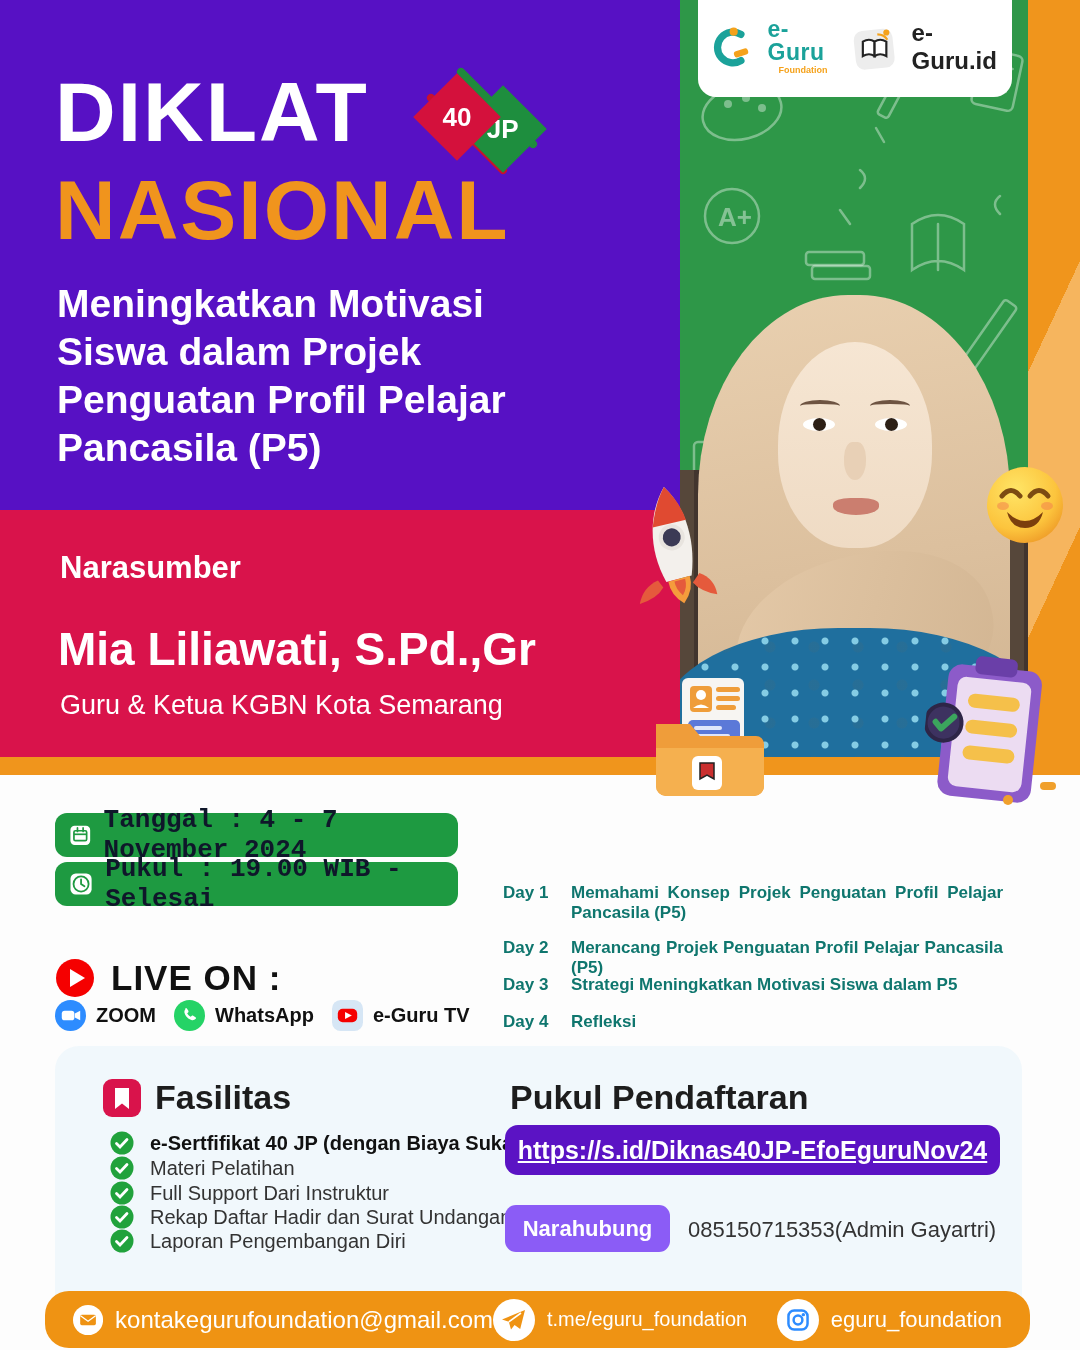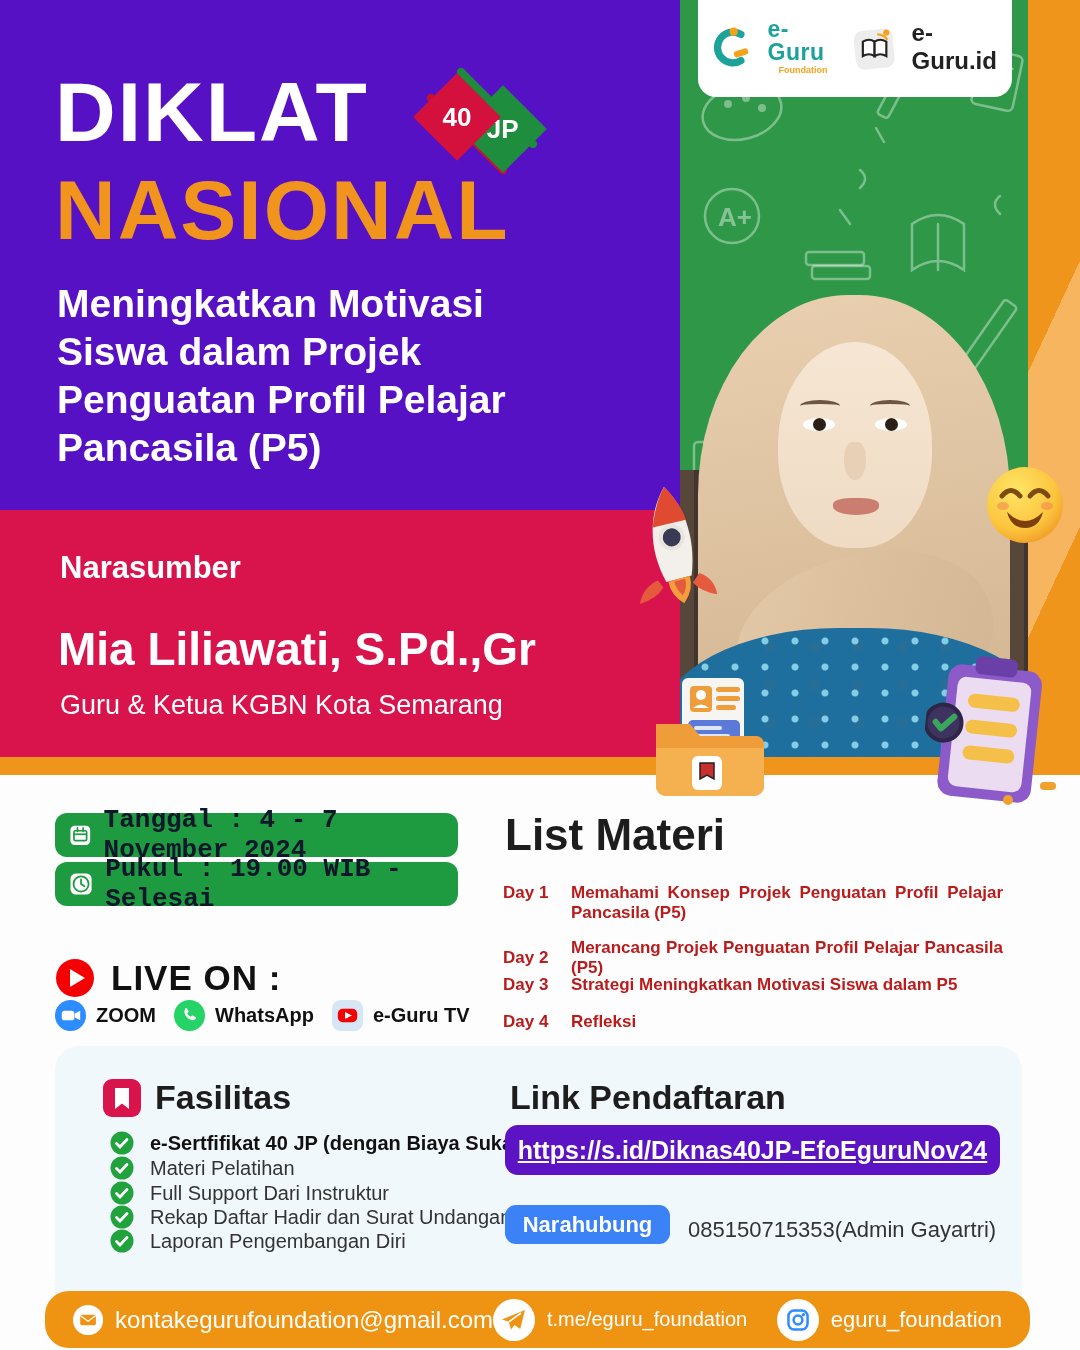--- a/index.html
+++ b/index.html
@@ -76,39 +76,39 @@
 
   
   .liveon { position:absolute; left:55px; top:958px; z-index:3; display:flex; align-items:center; gap:16px; }
   .liveon .txt { font-size:35px; font-weight:700; color:#111; letter-spacing:1px; }
   .platforms { position:absolute; left:55px; top:1000px; z-index:3; display:flex; align-items:center; gap:18px; }
   .plat { display:flex; align-items:center; gap:10px; }
   .plat .txt { font-size:20px; font-weight:700; color:#111; }
 
   
   .lm-title { position:absolute; left:505px; top:810px; font-size:44px; font-weight:700; color:#1d1d1d; z-index:3; }
-  .day-row { position:absolute; left:503px; width:500px; display:flex; gap:14px; z-index:3; color:#b91c1c; }
+  .day-row { position:absolute; left:503px; width:500px; display:flex; gap:14px; z-index:3; color:#0f766e; }
   .day-row .lbl { flex:0 0 54px; font-size:17px; font-weight:700; }
   .day-row .txt { font-size:17px; font-weight:700; text-align:justify; }
-  .d1 { top:883px; } .d2 { top:938px;align-items:center; } .d3 { top:975px; } .d4 { top:1012px; }
+  .d1 { top:883px; } .d2 { top:938px; } .d3 { top:975px; } .d4 { top:1012px; }
 
   
   .card { position:absolute; left:55px; top:1046px; width:967px; height:292px; background:#f1f8fc; border-radius:24px; z-index:3; }
   .fas-head { position:absolute; left:103px; top:1078px; display:flex; align-items:center; gap:14px; z-index:4; }
   .fas-head .txt { font-size:34px; font-weight:700; color:#1d1d1d; }
   .fas-item { position:absolute; left:110px; display:flex; align-items:center; gap:16px; z-index:4; }
   .fas-item .txt { font-size:20px; font-weight:400; color:#333; }
   .fas-item.f0 .txt { font-weight:700; color:#111; }
   .f0 { top:1131px; } .f1 { top:1156px; } .f2 { top:1181px; } .f3 { top:1205px; } .f4 { top:1229px; }
 
   .reg-title { position:absolute; left:510px; top:1078px; font-size:34px; font-weight:700; color:#1d1d1d; z-index:4; }
   .reg-link { position:absolute; left:505px; top:1125px; width:495px; height:50px; background:#5b13c4; border-radius:13px;
       display:flex; align-items:center; justify-content:center; z-index:4; cursor:pointer; }
   .reg-link .txt { color:#fff; font-size:25px; font-weight:700; text-decoration:underline; }
-  .contact-btn { position:absolute; left:505px; top:1205px; width:165px; height:39px; background:#3b82f6; border-radius:11px;
+  .contact-btn { position:absolute; left:505px; top:1205px; width:165px; height:47px; background:#8b5cf6; border-radius:11px;
       display:flex; align-items:center; justify-content:center; z-index:4; cursor:pointer; }
   .contact-btn .txt { color:#fff; font-size:22px; font-weight:700; }
   .contact-val { position:absolute; left:688px; top:1217px; font-size:22px; color:#333; z-index:4; }
 
   
   .footer { position:absolute; left:45px; top:1291px; width:985px; height:57px; background:#ef9313; border-radius:24px;
       display:flex; align-items:center; z-index:5; padding:0 28px; gap:0; }
   .fgroup { display:flex; align-items:center; gap:12px; cursor:pointer; }
   .fgroup .txt { color:#fff; }
   .fg-email { width:420px; } .fg-email .txt { font-size:24px; }
@@ -270,21 +270,20 @@
     <div class="plat">
       <svg width="31" height="31" viewBox="0 0 32 32">
         <rect x="0" y="0" width="32" height="32" rx="9" fill="#d6e6f5"></rect>
         <rect x="6" y="9" width="20" height="14" rx="5" fill="#f50000"></rect>
         <path d="M13.5 12.5 l7 3.5 -7 3.5 z" fill="#fff"></path>
       </svg>
       <div class="txt">e-Guru TV</div>
     </div>
   </div>
 
-  <div class="lm-title">List Materi</div>
   <div class="day-row d1">
     <div class="lbl">Day 1</div>
     <div class="txt">Memahami Konsep Projek Penguatan Profil Pelajar Pancasila (P5)</div>
   </div>
   <div class="day-row d2">
     <div class="lbl">Day 2</div>
     <div class="txt">Merancang Projek Penguatan Profil Pelajar Pancasila (P5)</div>
   </div>
   <div class="day-row d3">
     <div class="lbl">Day 3</div>
@@ -334,21 +333,21 @@
     <div class="txt">Rekap Daftar Hadir dan Surat Undangan</div>
   </div>
   <div class="fas-item f4">
     <svg width="24" height="24" viewBox="0 0 24 24">
         <circle cx="12" cy="12" r="11.5" fill="#21a23c"></circle>
         <path d="M6.5 12.5 l3.5 3.5 7-7.5" stroke="#fff" stroke-width="2.8" fill="none" stroke-linecap="round"></path>
       </svg>
     <div class="txt">Laporan Pengembangan Diri</div>
   </div>
 
-  <div class="reg-title">Link Pendaftaran</div>
+  <div class="reg-title">Pukul Pendaftaran</div>
   <div class="reg-link">
     <div class="txt">https://s.id/Diknas40JP-EfoEguruNov24</div>
   </div>
   <div class="contact-btn">
     <div class="txt">Narahubung</div>
   </div>
   <div class="contact-val">085150715353(Admin Gayartri)</div>
 
   <div class="footer">
     <div class="fgroup fg-email">

